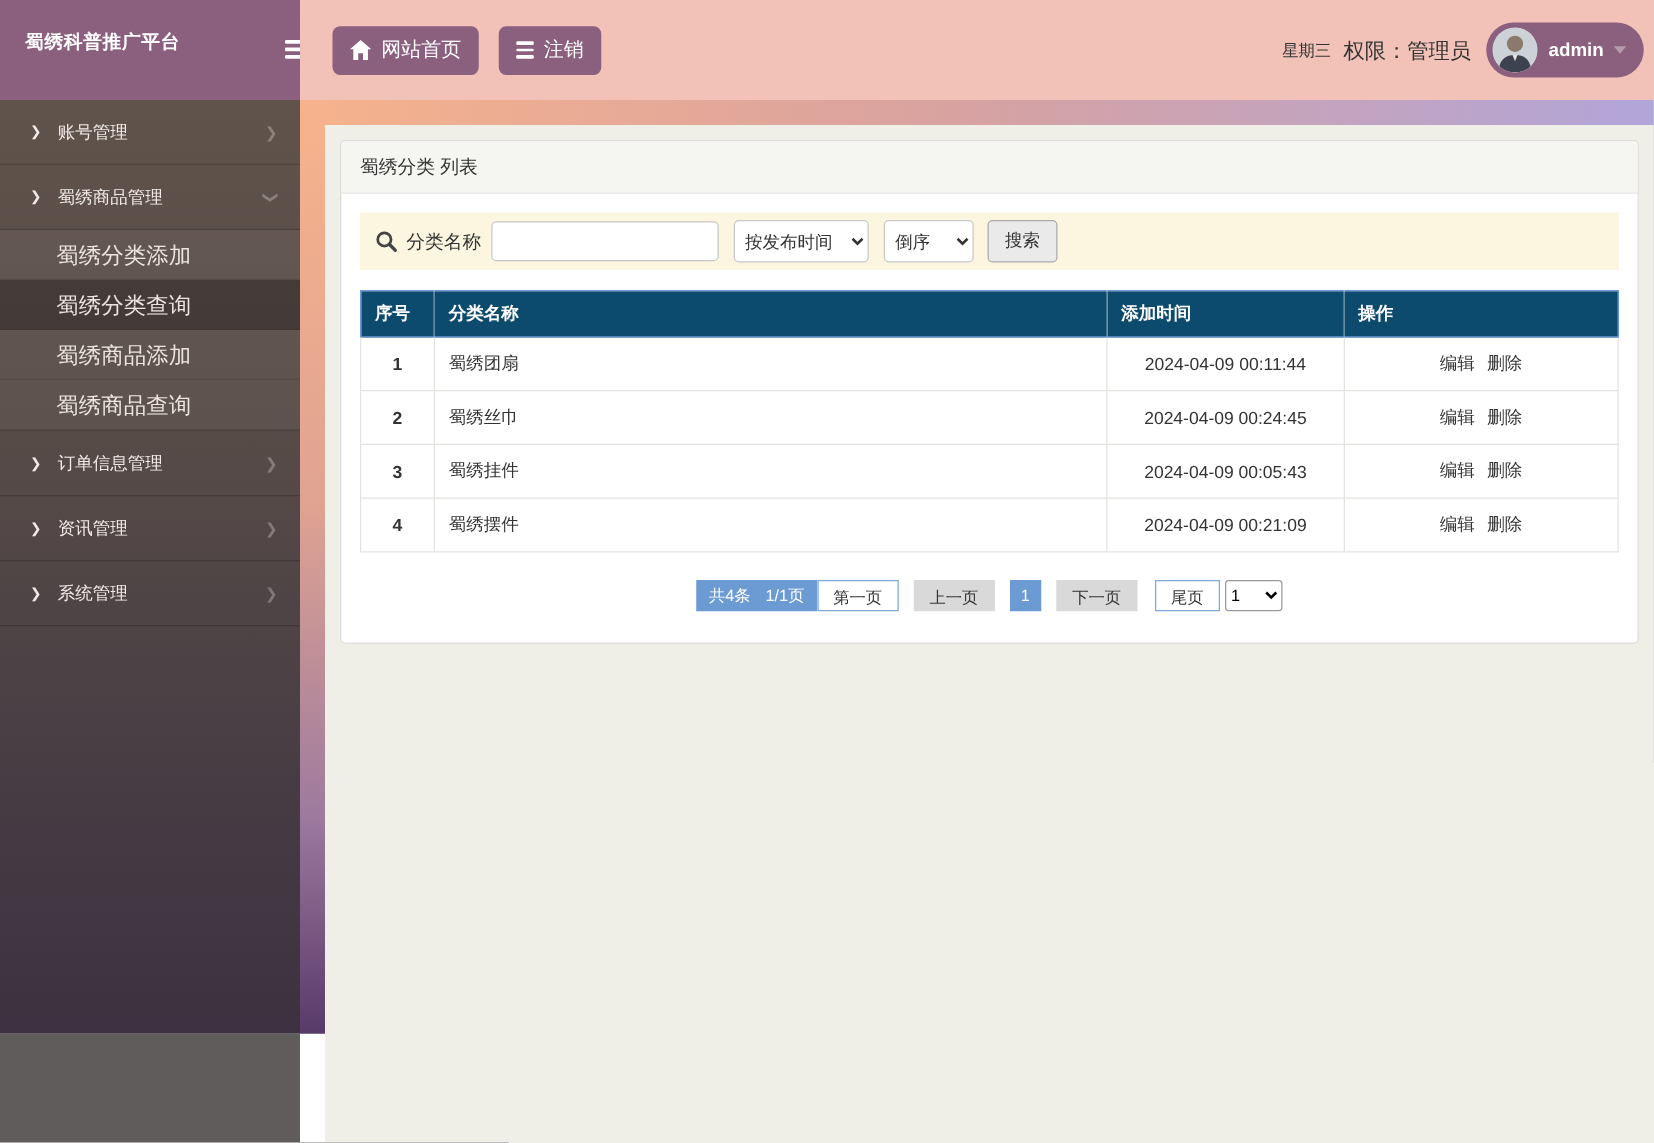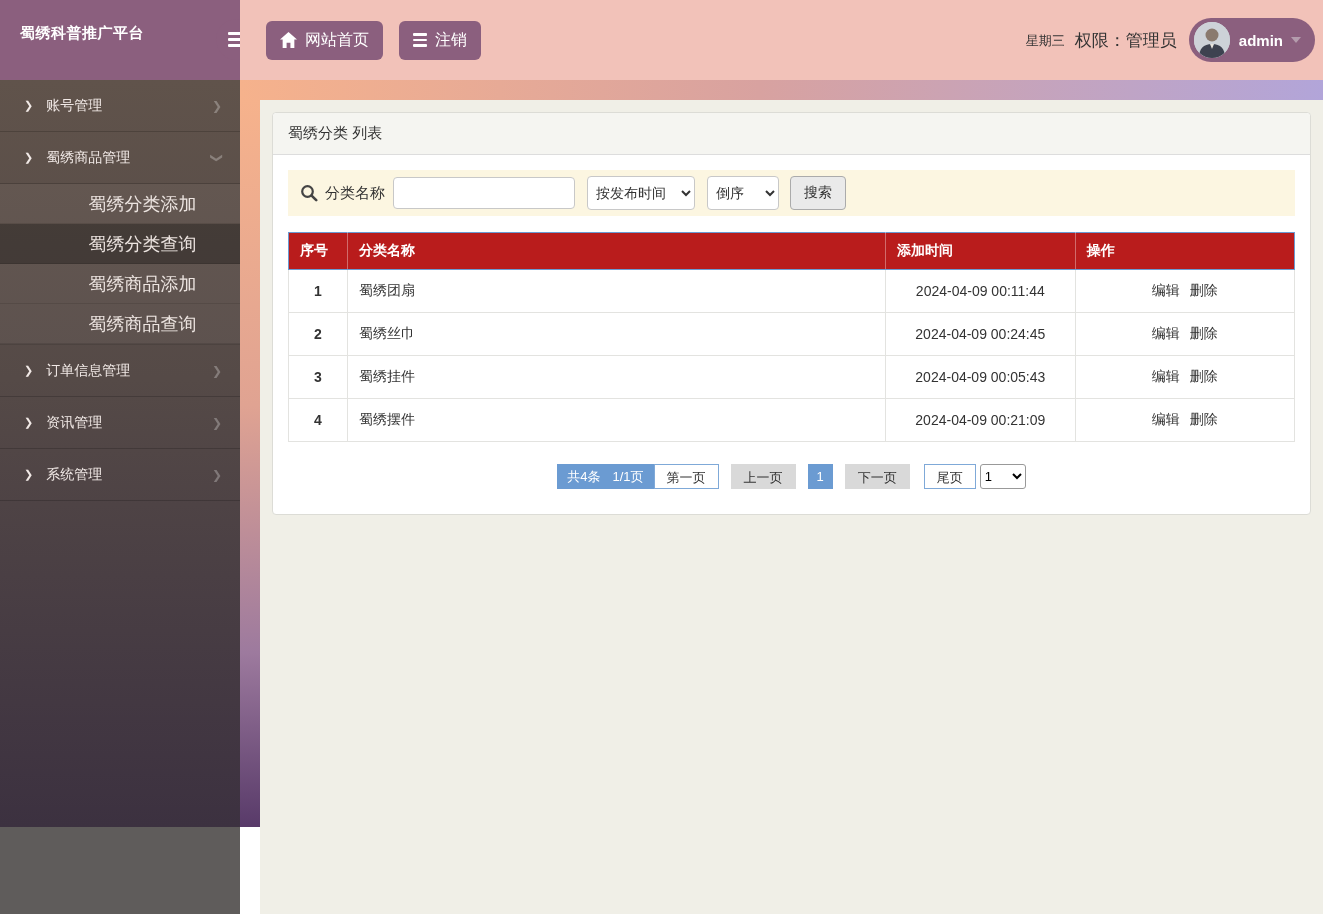--- a/index.html
+++ b/index.html
@@ -11,21 +11,21 @@
   }
   
   .sidebar { position:absolute; left:0; top:0; width:240px; height:827px; }
   .sb-header { position:relative; height:80px; background:#8b5f7e; }
   .sb-title { position:absolute; left:20px; top:24px; color:#fff; font-size:15px; font-weight:bold; letter-spacing:.5px; }
   .sb-bump {
     position:absolute; right:-17px; top:19px; width:41px; height:41px; border-radius:50%;
     background:#8b5f7e; display:flex; flex-direction:column; gap:3px; align-items:center; justify-content:center; cursor:pointer;
   }
   .sb-bump i { display:block; width:17px; height:3px; background:#fff; border-radius:1px; }
-  .sb-menu { height:747px; background:linear-gradient(180deg,#60534b 0%,#554a47 40%,#3c3140 100%);text-align:center; }
+  .sb-menu { height:747px; background:linear-gradient(180deg,#60534b 0%,#554a47 40%,#3c3140 100%); }
   .sb-item {
     position:relative; height:52px; display:flex; align-items:center;
     padding-left:24px; color:#f2eae7; font-size:14px; cursor:pointer;
     border-bottom:1px solid rgba(0,0,0,0.18);
   }
   .sb-item .arr { font-size:11px; margin-right:13px; font-style:normal; }
   .sb-item .arr::before { content:"\276F"; }
   .sb-item .chev { position:absolute; right:18px; color:rgba(255,255,255,0.28); font-size:12px; font-style:normal; }
   .sb-item .chev::before { content:"\276F"; display:inline-block; }
   .sb-item .chev.down::before { transform:rotate(90deg); }
@@ -78,21 +78,21 @@
   .mag { margin-right:7px; display:flex; }
   .search-label { font-size:15px; color:#333; margin-right:8px; }
   .search-input { width:182px; height:32px; border:1px solid #c8c8c8; border-radius:4px; padding:0 8px; font-size:14px; font-family:inherit; background:#fff; }
   .sel { height:34px; border:1px solid #c8c8c8; border-radius:4px; background:#fff; font-size:14px; font-family:inherit; color:#333; margin-left:12px; padding:0 4px; }
   .sel.field { width:108px; }
   .sel.order { width:72px; }
   .search-btn { margin-left:11px; height:34px; padding:0 13px; background:#eaeaea; border:1px solid #ababab; border-radius:4px; font-size:14px; color:#333; font-family:inherit; cursor:pointer; }
   
   table.data { width:100%; border-collapse:collapse; margin-top:16px; font-size:14px; }
   table.data th {
-    background:#b91c1c; color:#fff; font-weight:bold; text-align:left;
+    background:#0c4a6e; color:#fff; font-weight:bold; text-align:left;
     padding:9px 11px; border:1px solid #6b9bd2; border-right:1px solid rgba(255,255,255,0.35);
   }
   table.data th:last-child { border-right:1px solid #6b9bd2; }
   table.data td { border:1px solid #e3e3e0; padding:12px 11px; color:#333; }
   td.c-index { text-align:center; font-weight:bold; }
   td.c-time { text-align:center; color:#555; }
   td.c-ops { text-align:center; }
   .op-link { cursor:pointer; margin:0 3px; }
   
   .pagination { display:flex; justify-content:center; align-items:center; margin:22px 0 10px; font-size:13px; }

